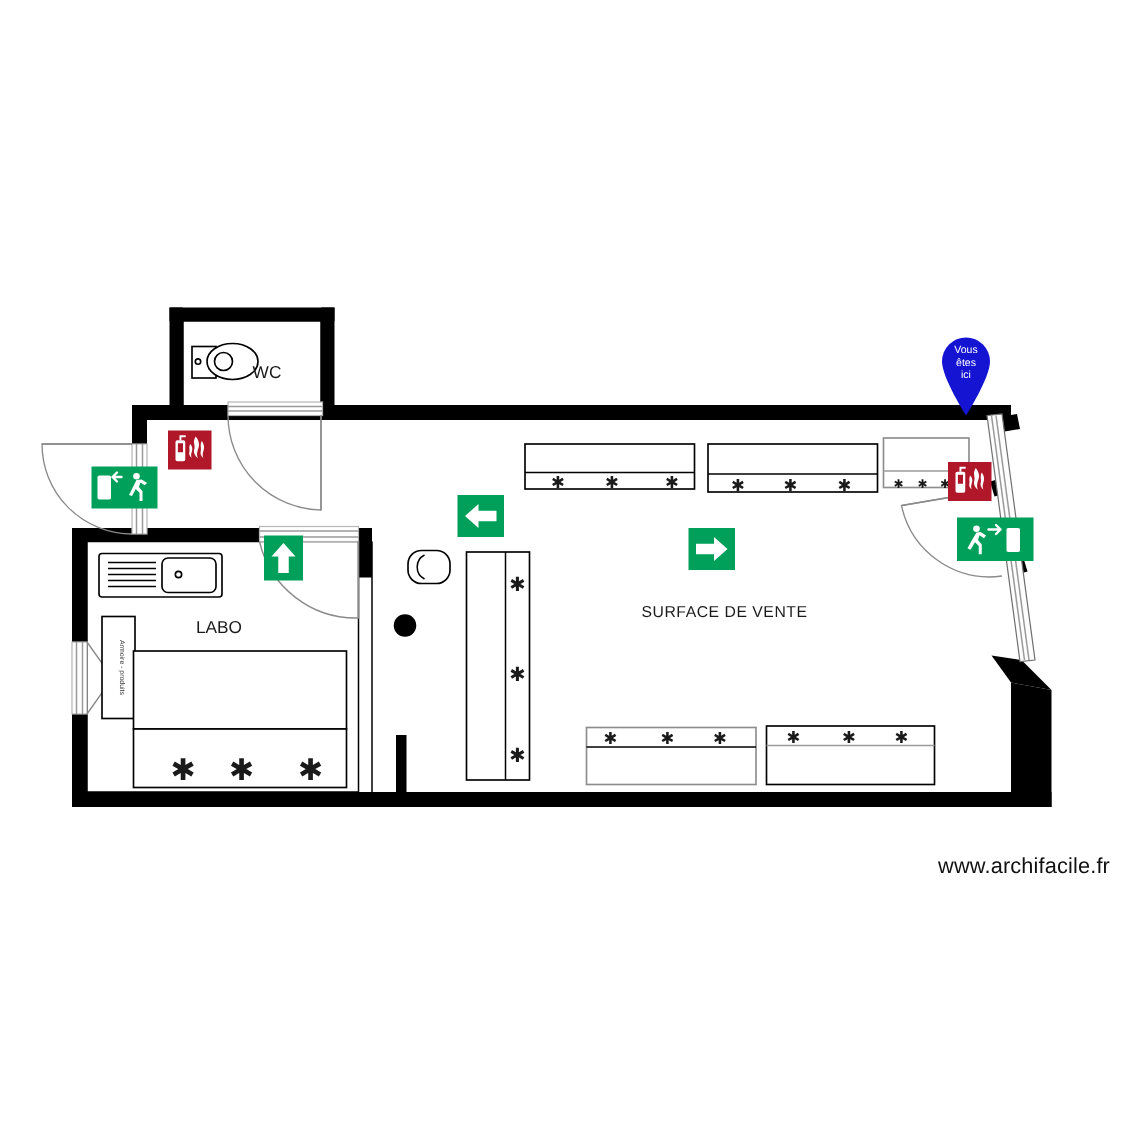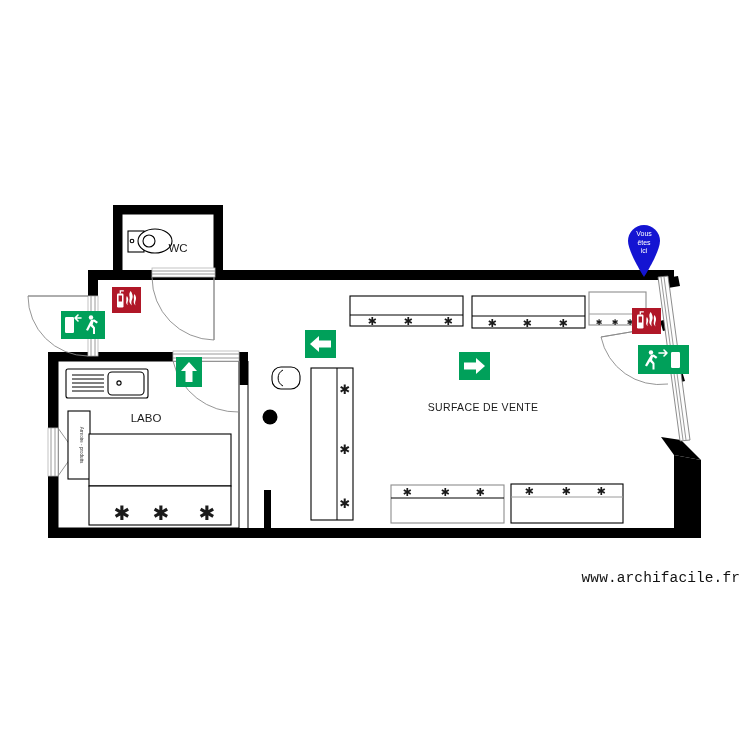--- a/index.html
+++ b/index.html
@@ -41,21 +41,21 @@
     fill: #1a1a1a;
   }
   .label-wc { font-size: 11.5px; }
   .label-labo { font-size: 11.5px; }
   .label-surface { font-size: 10.5px; letter-spacing: 0.35px; }
   .label-vertical { font-size: 4.6px; fill: #333; }
   .watermark {
     position: absolute;
     right: 10px;
     top: 570px;
-    font-family: Liberation Mono, monospace;
+    font-family: Liberation Sans, sans-serif;
     font-size: 14.5px;
     color: #111111;
     letter-spacing: 0.1px;
     white-space: nowrap;
   }
   .sign {
     position: absolute;
     box-sizing: border-box;
   }
   .sign-green {

